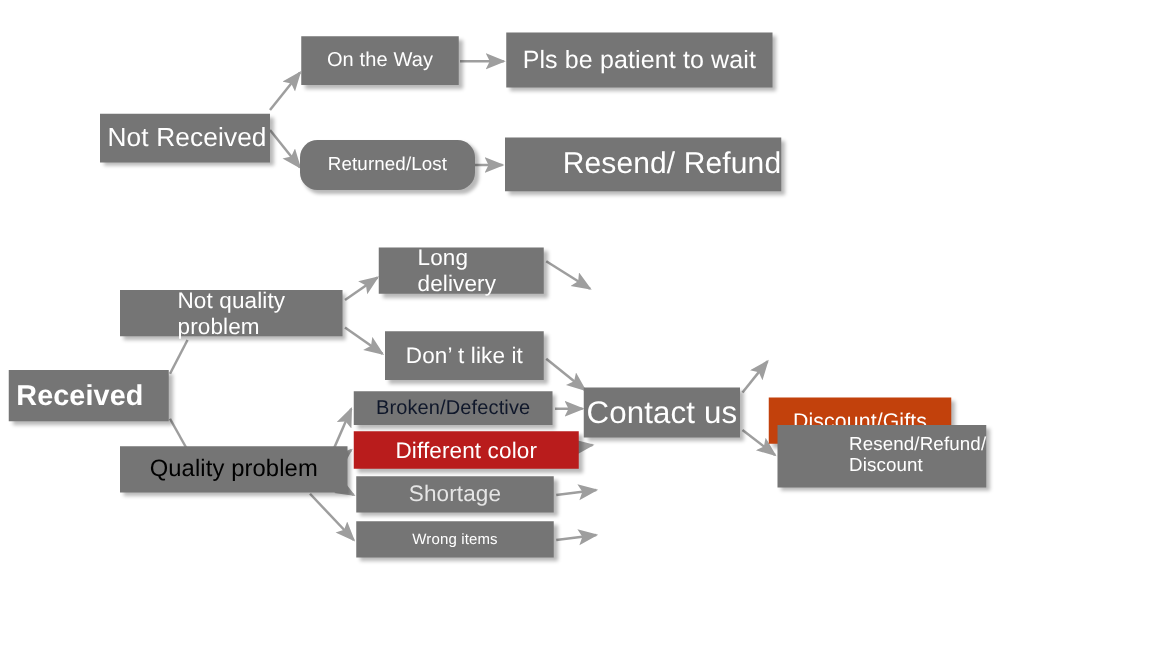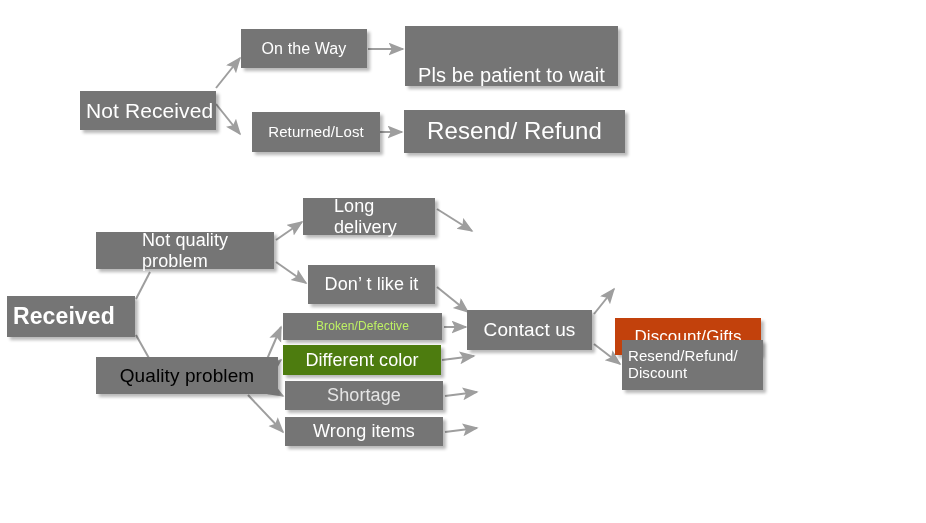--- a/index.html
+++ b/index.html
@@ -71,30 +71,30 @@
         <path d="M442,360 L474,356" fill="none" stroke="#9e9e9e" stroke-width="2" marker-end="url(#ah)"></path>
         <path d="M445,396 L477,392" fill="none" stroke="#9e9e9e" stroke-width="2" marker-end="url(#ah)"></path>
         <path d="M445,432 L477,428" fill="none" stroke="#9e9e9e" stroke-width="2" marker-end="url(#ah)"></path>
         <path d="M594,314 L614,289" fill="none" stroke="#9e9e9e" stroke-width="2" marker-end="url(#ah)"></path>
         <path d="M594,344 L620,364" fill="none" stroke="#9e9e9e" stroke-width="2" marker-end="url(#ah)"></path>
       </g>
   </svg>
   <div id="node-layer">
       <div class="node left pad-l" style="left: 80px; top: 77px; width: 136px; height: 39px; font-size: 21px; background: rgb(117, 117, 117); color: rgb(255, 255, 255); margin-top: 14px;"><span>Not Received</span></div>
       <div class="node center" style="left: 241px; top: 29px; width: 126px; height: 39px; font-size: 16px; background: rgb(117, 117, 117); color: rgb(255, 255, 255);"><span>On the Way</span></div>
-      <div class="node center" style="left: 405px; top: 26px; width: 213px; height: 60px; font-size: 20px; background: rgb(117, 117, 117); color: rgb(255, 255, 255); align-items: flex-end;"><span>Pls be patient to wait</span></div>
-      <div class="node center" style="left: 252px; top: 112px; width: 128px; height: 40px; font-size: 15px; background: rgb(117, 117, 117); color: rgb(255, 255, 255);"><span>Returned/Lost</span></div>
-      <div class="node center" style="left: 404px; top: 110px; width: 221px; height: 43px; font-size: 24px; background: rgb(117, 117, 117); color: rgb(255, 255, 255);"><span>Resend/ Refund</span></div>
+      <div class="node center" style="left: 405px; top: 26px; width: 213px; height: 44px; font-size: 20px; background: rgb(117, 117, 117); color: rgb(255, 255, 255);"><span>Pls be patient to wait</span></div>
+      <div class="node center" style="left: 240px; top: 112px; width: 140px; height: 40px; font-size: 15px; background: rgb(117, 117, 117); color: rgb(255, 255, 255); border-radius: 14px;"><span>Returned/Lost</span></div>
+      <div class="node center" style="left: 404px; top: 110px; width: 221px; height: 43px; font-size: 24px; background: rgb(117, 117, 117); color: rgb(255, 255, 255); justify-content: flex-end;"><span>Resend/ Refund</span></div>
       <div class="node left pad-l" style="left: 7px; top: 296px; width: 128px; height: 41px; font-size: 23px; background: rgb(117, 117, 117); color: rgb(255, 255, 255); font-weight: bold;"><span>Received</span></div>
       <div class="node center" style="left: 96px; top: 232px; width: 178px; height: 37px; font-size: 18px; background: rgb(117, 117, 117); color: rgb(255, 255, 255); padding-left: 46px;"><span>Not quality problem</span></div>
       <div class="node center" style="left: 96px; top: 357px; width: 182px; height: 37px; font-size: 19px; background: rgb(117, 117, 117); color: #000000;"><span>Quality problem</span></div>
       <div class="node center" style="left: 303px; top: 198px; width: 132px; height: 37px; font-size: 18px; background: rgb(117, 117, 117); color: rgb(255, 255, 255); padding-left: 31px;"><span>Long delivery</span></div>
       <div class="node center" style="left: 308px; top: 265px; width: 127px; height: 39px; font-size: 18px; background: rgb(117, 117, 117); color: rgb(255, 255, 255);"><span>Don’  t like it</span></div>
-      <div class="node center" style="left: 283px; top: 313px; width: 159px; height: 27px; font-size: 12px; background: rgb(117, 117, 117); color: #bef264;"><span>Broken/Defective</span></div>
-      <div class="node center" style="left: 283px; top: 345px; width: 158px; height: 30px; font-size: 18px; background: #4d7c0f; color: rgb(255, 255, 255);"><span>Different color</span></div>
+      <div class="node center" style="left: 283px; top: 313px; width: 159px; height: 27px; font-size: 16px; background: rgb(117, 117, 117); color: #0f172a;"><span>Broken/Defective</span></div>
+      <div class="node center" style="left: 283px; top: 345px; width: 180px; height: 30px; font-size: 18px; background: #b91c1c; color: rgb(255, 255, 255);"><span>Different color</span></div>
       <div class="node center" style="left: 285px; top: 381px; width: 158px; height: 29px; font-size: 18px; background: rgb(117, 117, 117); color: #e5e5e5;"><span>Shortage</span></div>
-      <div class="node center" style="left: 285px; top: 417px; width: 158px; height: 29px; font-size: 18px; background: rgb(117, 117, 117); color: rgb(255, 255, 255);"><span>Wrong items</span></div>
-      <div class="node center" style="left: 467px; top: 310px; width: 125px; height: 40px; font-size: 19px; background: rgb(117, 117, 117); color: rgb(255, 255, 255);"><span>Contact us</span></div>
+      <div class="node center" style="left: 285px; top: 417px; width: 158px; height: 29px; font-size: 12px; background: rgb(117, 117, 117); color: rgb(255, 255, 255);"><span>Wrong items</span></div>
+      <div class="node center" style="left: 467px; top: 310px; width: 125px; height: 40px; font-size: 25px; background: rgb(117, 117, 117); color: rgb(255, 255, 255);"><span>Contact us</span></div>
       <div class="node center" style="left: 615px; top: 270px; width: 146px; height: 37px; font-size: 17px; background: #c2410c; color: rgb(255, 255, 255); margin-top: 48px;"><span>Discount/Gifts</span></div>
-      <div class="node left pad-l" style="left: 622px; top: 340px; width: 141px; height: 50px; font-size: 15px; background: rgb(117, 117, 117); color: rgb(255, 255, 255);"><span>Resend/Refund/
+      <div class="node left pad-l" style="left: 622px; top: 340px; width: 167px; height: 50px; font-size: 15px; background: rgb(117, 117, 117); color: rgb(255, 255, 255); justify-content: flex-end;"><span>Resend/Refund/
 Discount</span></div>
     </div>
 </div>
 
 </body></html>

